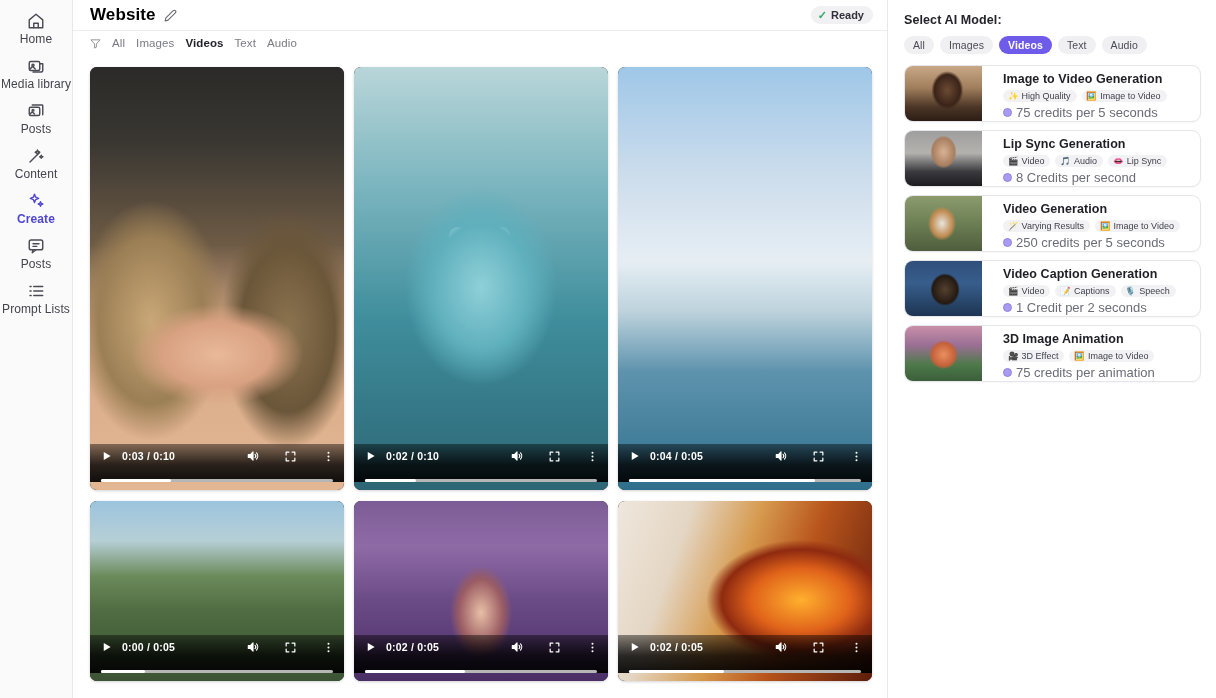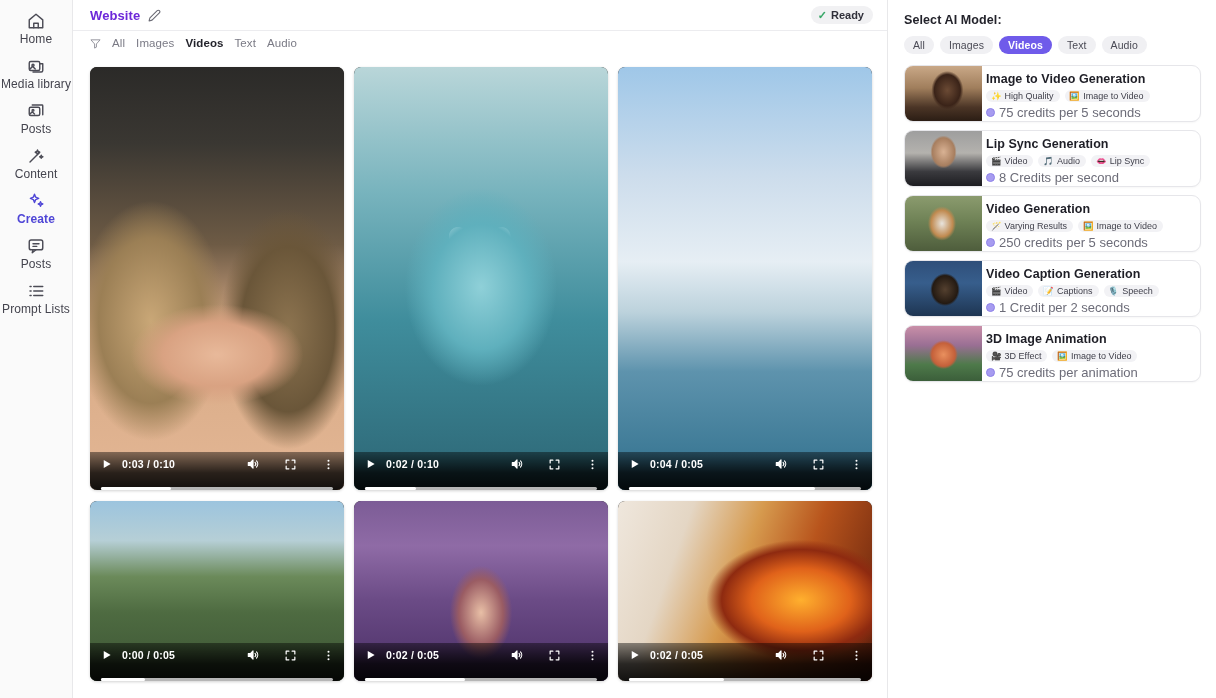--- a/index.html
+++ b/index.html
@@ -53,21 +53,21 @@
   }
   .topbar {
     height: 31px;
     flex: 0 0 31px;
     display: flex; align-items: center;
     padding: 0 14px 0 17px;
     border-bottom: 1px solid #ececef;
     background: #fff;
   }
   .doc-title {
-    font-size: 13px; font-weight: 700; color: #6d28d9;
+    font-size: 17px; font-weight: 700; color: #000000;
     letter-spacing: .1px;
     text-align: center;
   }
   .edit-ico { margin-left: 8px; width: 13px; height: 13px; cursor: pointer; display:block; }
   .edit-ico svg { width: 13px; height: 13px; display:block; }
   .spacer { flex: 1 1 auto; }
   .ready-badge {
     display: flex; align-items: center; gap: 4px;
     background: #f1f1f3;
     border-radius: 11px;
@@ -135,21 +135,21 @@
   .t5 { background:
       radial-gradient(ellipse 40px 60px at 50% 62%, #e8bfa6 0%, #9a5c63 55%, rgba(0,0,0,0) 78%),
       linear-gradient(180deg,#7c5c96 0%,#8f6ba6 25%,#6b4b86 55%,#4a2f66 100%);
   }
   .t6 { background:
       radial-gradient(ellipse 110px 70px at 72% 55%, #ffb02e 0%, #e0621a 45%, #8e2a10 72%, rgba(0,0,0,0) 86%),
       linear-gradient(110deg,#efe7dd 0%,#e4d6c4 24%,#d69a4e 46%,#b8541c 66%,#5c1c0b 100%);
   }
 
   .controls {
-    position: absolute; left: 0; right: 0; bottom: 0;
+    position: absolute; left: 0; right: 0; bottom: 8px;
     height: 38px;
     background: linear-gradient(180deg, rgba(0,0,0,.42) 0%, rgba(0,0,0,.82) 55%, rgba(0,0,0,.92) 100%);
     display: flex; flex-direction: column; justify-content: flex-start; gap: 10px;
   }
   .ctrl-row {
     height: 24px;
     display: flex; align-items: center;
     padding: 0 9px 0 11px;
     gap: 0;
   }
@@ -218,21 +218,21 @@
       linear-gradient(180deg,#9e9e9e 0%,#b4b2ae 40%,#3a3a3e 74%,#1d1d21 100%); }
   .m3 { background:
       radial-gradient(ellipse 18px 22px at 48% 50%, #e8e4dd 0%, #c08a50 60%, rgba(0,0,0,0) 78%),
       linear-gradient(180deg,#8b9b6e 0%,#6f8256 45%,#4e5d3c 100%); }
   .m4 { background:
       radial-gradient(ellipse 18px 20px at 52% 52%, #54402f 0%, #241a12 70%, rgba(0,0,0,0) 82%),
       linear-gradient(180deg,#2f4f7a 0%,#375e8c 40%,#1e3552 100%); }
   .m5 { background:
       radial-gradient(ellipse 18px 18px at 50% 52%, #e9905e 0%, #c4603a 65%, rgba(0,0,0,0) 80%),
       linear-gradient(180deg,#c98fa8 0%,#9a6f94 35%,#4e7a4a 70%,#3b5e3a 100%); }
-  .mbody { flex: 1 1 auto; padding: 6px 8px 0 4px; min-width: 0; }
+  .mbody { flex: 1 1 auto; padding: 6px 8px 0 21px; min-width: 0; }
   .mname {
     font-size: 12.5px; font-weight: 700; color: #1e1e26;
     letter-spacing: .05px; line-height: 15px; margin-bottom: 3px;
   }
   .tagrow { display: flex; gap: 5px; margin-bottom: 3px; flex-wrap: nowrap; }
   .tag {
     display: inline-flex; align-items: center; gap: 3px;
     background: #f2f2f5; border-radius: 8px;
     padding: 1px 6px 1px 5px;
     font-size: 9px; color: #3f3f4a; white-space: nowrap;

